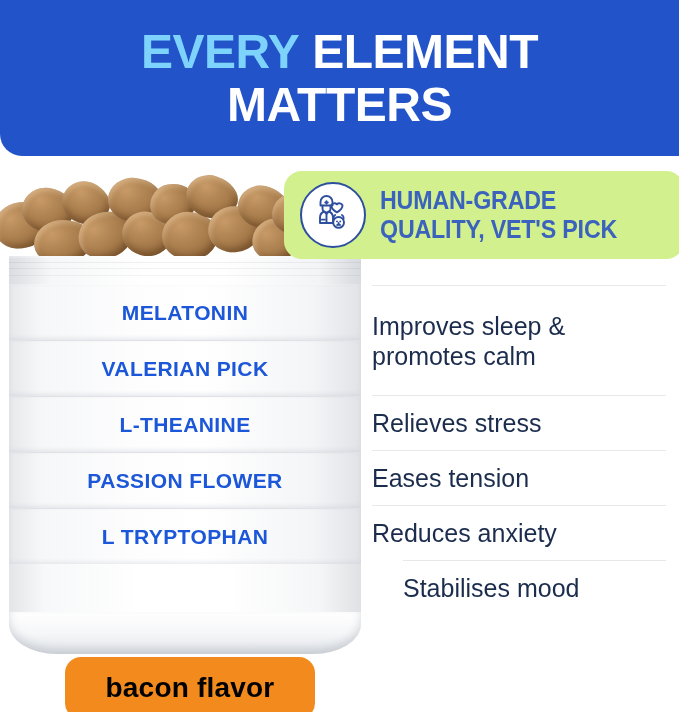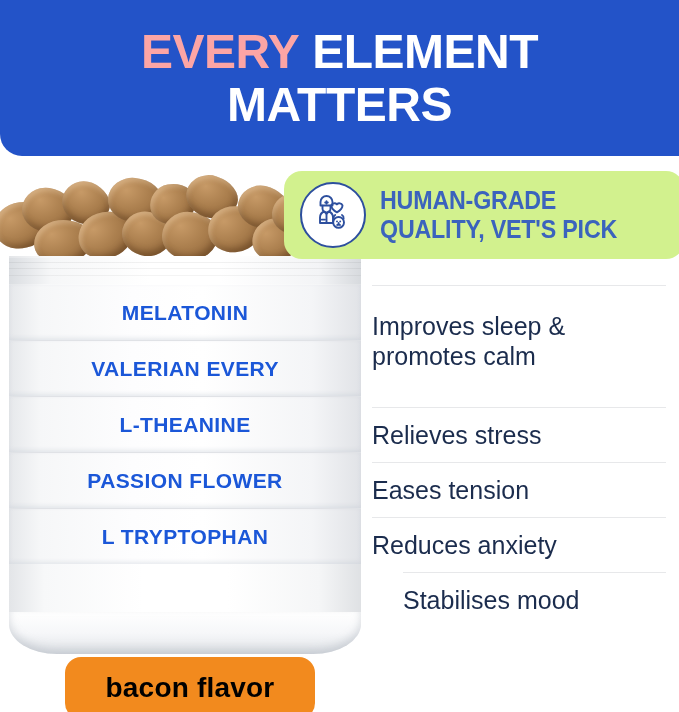--- a/index.html
+++ b/index.html
@@ -22,21 +22,21 @@
   }
   .banner-line{
     font-weight:bold;
     font-size:48px;
     line-height:53px;
     letter-spacing:-0.5px;
     color:#ffffff;
     text-align:center;
     white-space:nowrap;
   }
-  .banner-line .hl{color:#fca5a5;}
+  .banner-line .hl{color:#7dd3fc;}
 
   
   .kibble-wrap{position:absolute;left:0;top:168px;width:300px;height:98px;overflow:hidden;}
   .kibble{
     position:absolute;border-radius:46% 54% 50% 48%/52% 46% 54% 48%;
     background:radial-gradient(ellipse at 32% 30%, #c79a67 0%, #ab7f4e 45%, #8a6036 100%);
     box-shadow:inset -3px -4px 6px rgba(80,48,20,.45), inset 2px 3px 5px rgba(255,225,185,.45);
   }
 
   
@@ -146,40 +146,40 @@
   </div>
 
   <div class="jar"></div>
   <div class="jar-rim"></div>
 
   <div class="ingredients">
     <div class="ing-row">
       <span class="ing-label">MELATONIN</span>
     </div>
     <div class="ing-row">
-      <span class="ing-label">VALERIAN EVERY</span>
+      <span class="ing-label">VALERIAN PICK</span>
     </div>
     <div class="ing-row">
       <span class="ing-label">L-THEANINE</span>
     </div>
     <div class="ing-row">
       <span class="ing-label">PASSION FLOWER</span>
     </div>
     <div class="ing-row">
       <span class="ing-label">L TRYPTOPHAN</span>
     </div>
   </div>
 
   <div class="jar-base"></div>
 
   <div class="benefits">
     <div class="ben-row" style="height:110px;">
       <span class="ben-text">Improves sleep &amp; promotes calm</span>
     </div>
-    <div class="ben-row" style="height:55px;margin-top:12px;">
+    <div class="ben-row" style="height:55px;">
       <span class="ben-text">Relieves stress</span>
     </div>
     <div class="ben-row" style="height:55px;">
       <span class="ben-text">Eases tension</span>
     </div>
     <div class="ben-row" style="height:55px;text-align:right;">
       <span class="ben-text">Reduces anxiety</span>
     </div>
     <div class="ben-row" style="height:55px;margin-left:31px;">
       <span class="ben-text">Stabilises mood</span>

